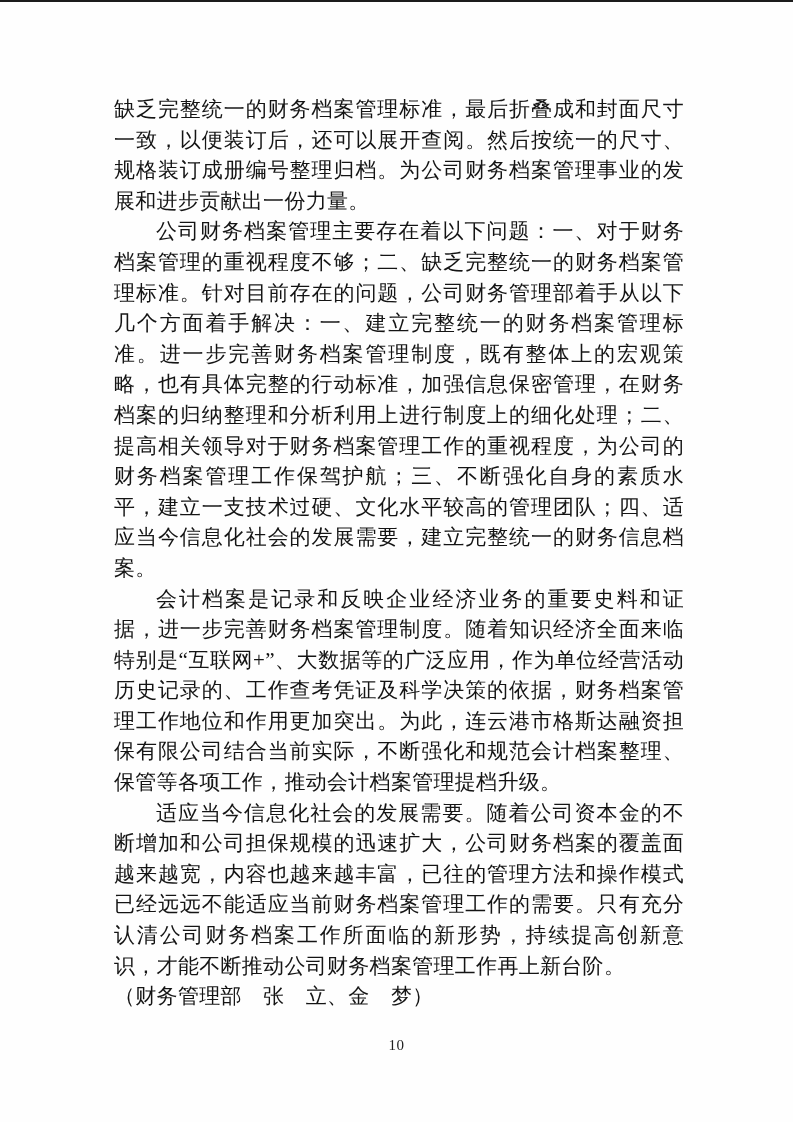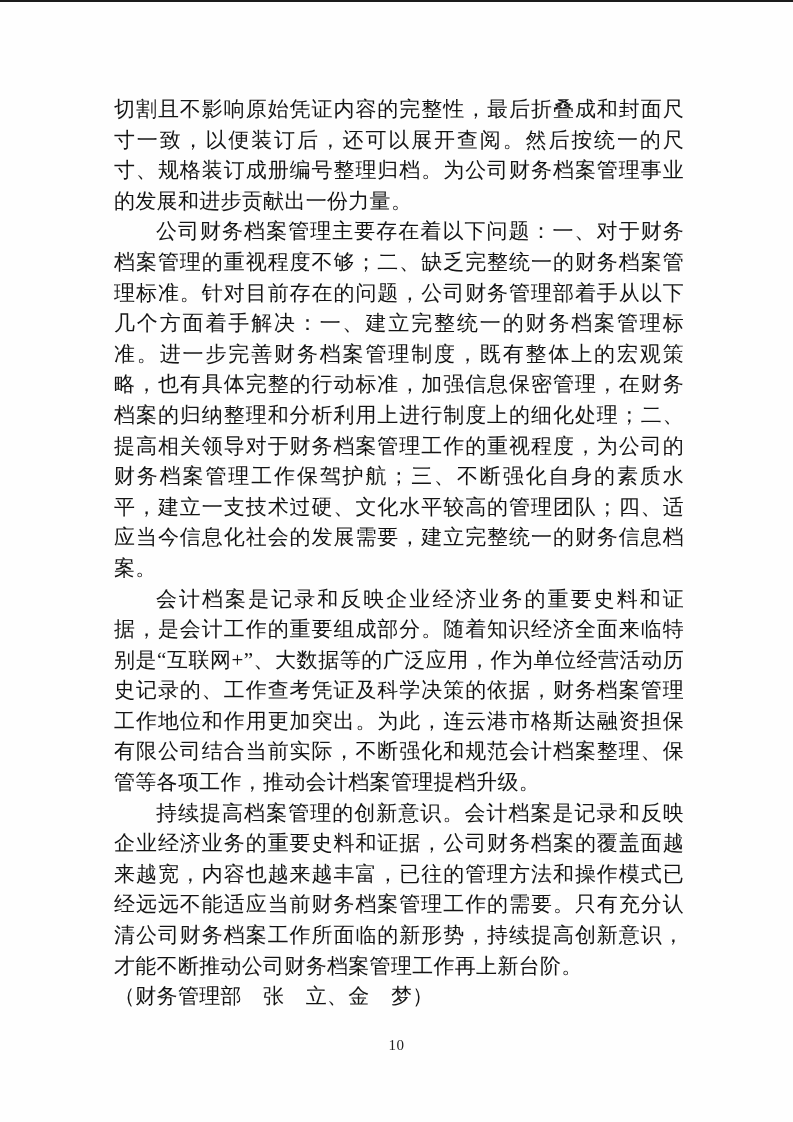--- a/index.html
+++ b/index.html
@@ -61,22 +61,22 @@
   }
 </style>
 </head>
 <body>
 
 <div class="page">
 
   <div class="scan-edge"></div>
 
   <div class="content">
-    <p class="para continuation">切割且不影响原始凭证内容的完整性，最后折叠成和封面尺寸一致，以便装订后，还可以展开查阅。然后按统一的尺寸、规格装订成册编号整理归档。为公司财务档案管理事业的发展和进步贡献出一份力量。</p>
+    <p class="para continuation">缺乏完整统一的财务档案管理标准，最后折叠成和封面尺寸一致，以便装订后，还可以展开查阅。然后按统一的尺寸、规格装订成册编号整理归档。为公司财务档案管理事业的发展和进步贡献出一份力量。</p>
     <p class="para">公司财务档案管理主要存在着以下问题：一、对于财务档案管理的重视程度不够；二、缺乏完整统一的财务档案管理标准。针对目前存在的问题，公司财务管理部着手从以下几个方面着手解决：一、建立完整统一的财务档案管理标准。进一步完善财务档案管理制度，既有整体上的宏观策略，也有具体完整的行动标准，加强信息保密管理，在财务档案的归纳整理和分析利用上进行制度上的细化处理；二、提高相关领导对于财务档案管理工作的重视程度，为公司的财务档案管理工作保驾护航；三、不断强化自身的素质水平，建立一支技术过硬、文化水平较高的管理团队；四、适应当今信息化社会的发展需要，建立完整统一的财务信息档案。</p>
-    <p class="para">会计档案是记录和反映企业经济业务的重要史料和证据，是会计工作的重要组成部分。随着知识经济全面来临特别是“互联网+”、大数据等的广泛应用，作为单位经营活动历史记录的、工作查考凭证及科学决策的依据，财务档案管理工作地位和作用更加突出。为此，连云港市格斯达融资担保有限公司结合当前实际，不断强化和规范会计档案整理、保管等各项工作，推动会计档案管理提档升级。</p>
-    <p class="para">持续提高档案管理的创新意识。会计档案是记录和反映企业经济业务的重要史料和证据，公司财务档案的覆盖面越来越宽，内容也越来越丰富，已往的管理方法和操作模式已经远远不能适应当前财务档案管理工作的需要。只有充分认清公司财务档案工作所面临的新形势，持续提高创新意识，才能不断推动公司财务档案管理工作再上新台阶。</p>
+    <p class="para">会计档案是记录和反映企业经济业务的重要史料和证据，进一步完善财务档案管理制度。随着知识经济全面来临特别是“互联网+”、大数据等的广泛应用，作为单位经营活动历史记录的、工作查考凭证及科学决策的依据，财务档案管理工作地位和作用更加突出。为此，连云港市格斯达融资担保有限公司结合当前实际，不断强化和规范会计档案整理、保管等各项工作，推动会计档案管理提档升级。</p>
+    <p class="para">适应当今信息化社会的发展需要。随着公司资本金的不断增加和公司担保规模的迅速扩大，公司财务档案的覆盖面越来越宽，内容也越来越丰富，已往的管理方法和操作模式已经远远不能适应当前财务档案管理工作的需要。只有充分认清公司财务档案工作所面临的新形势，持续提高创新意识，才能不断推动公司财务档案管理工作再上新台阶。</p>
     <p class="signature">（财务管理部　张　立、金　梦）</p>
   </div>
 
   <div class="page-number">10</div>
 
 </div>
 
 </body></html>

